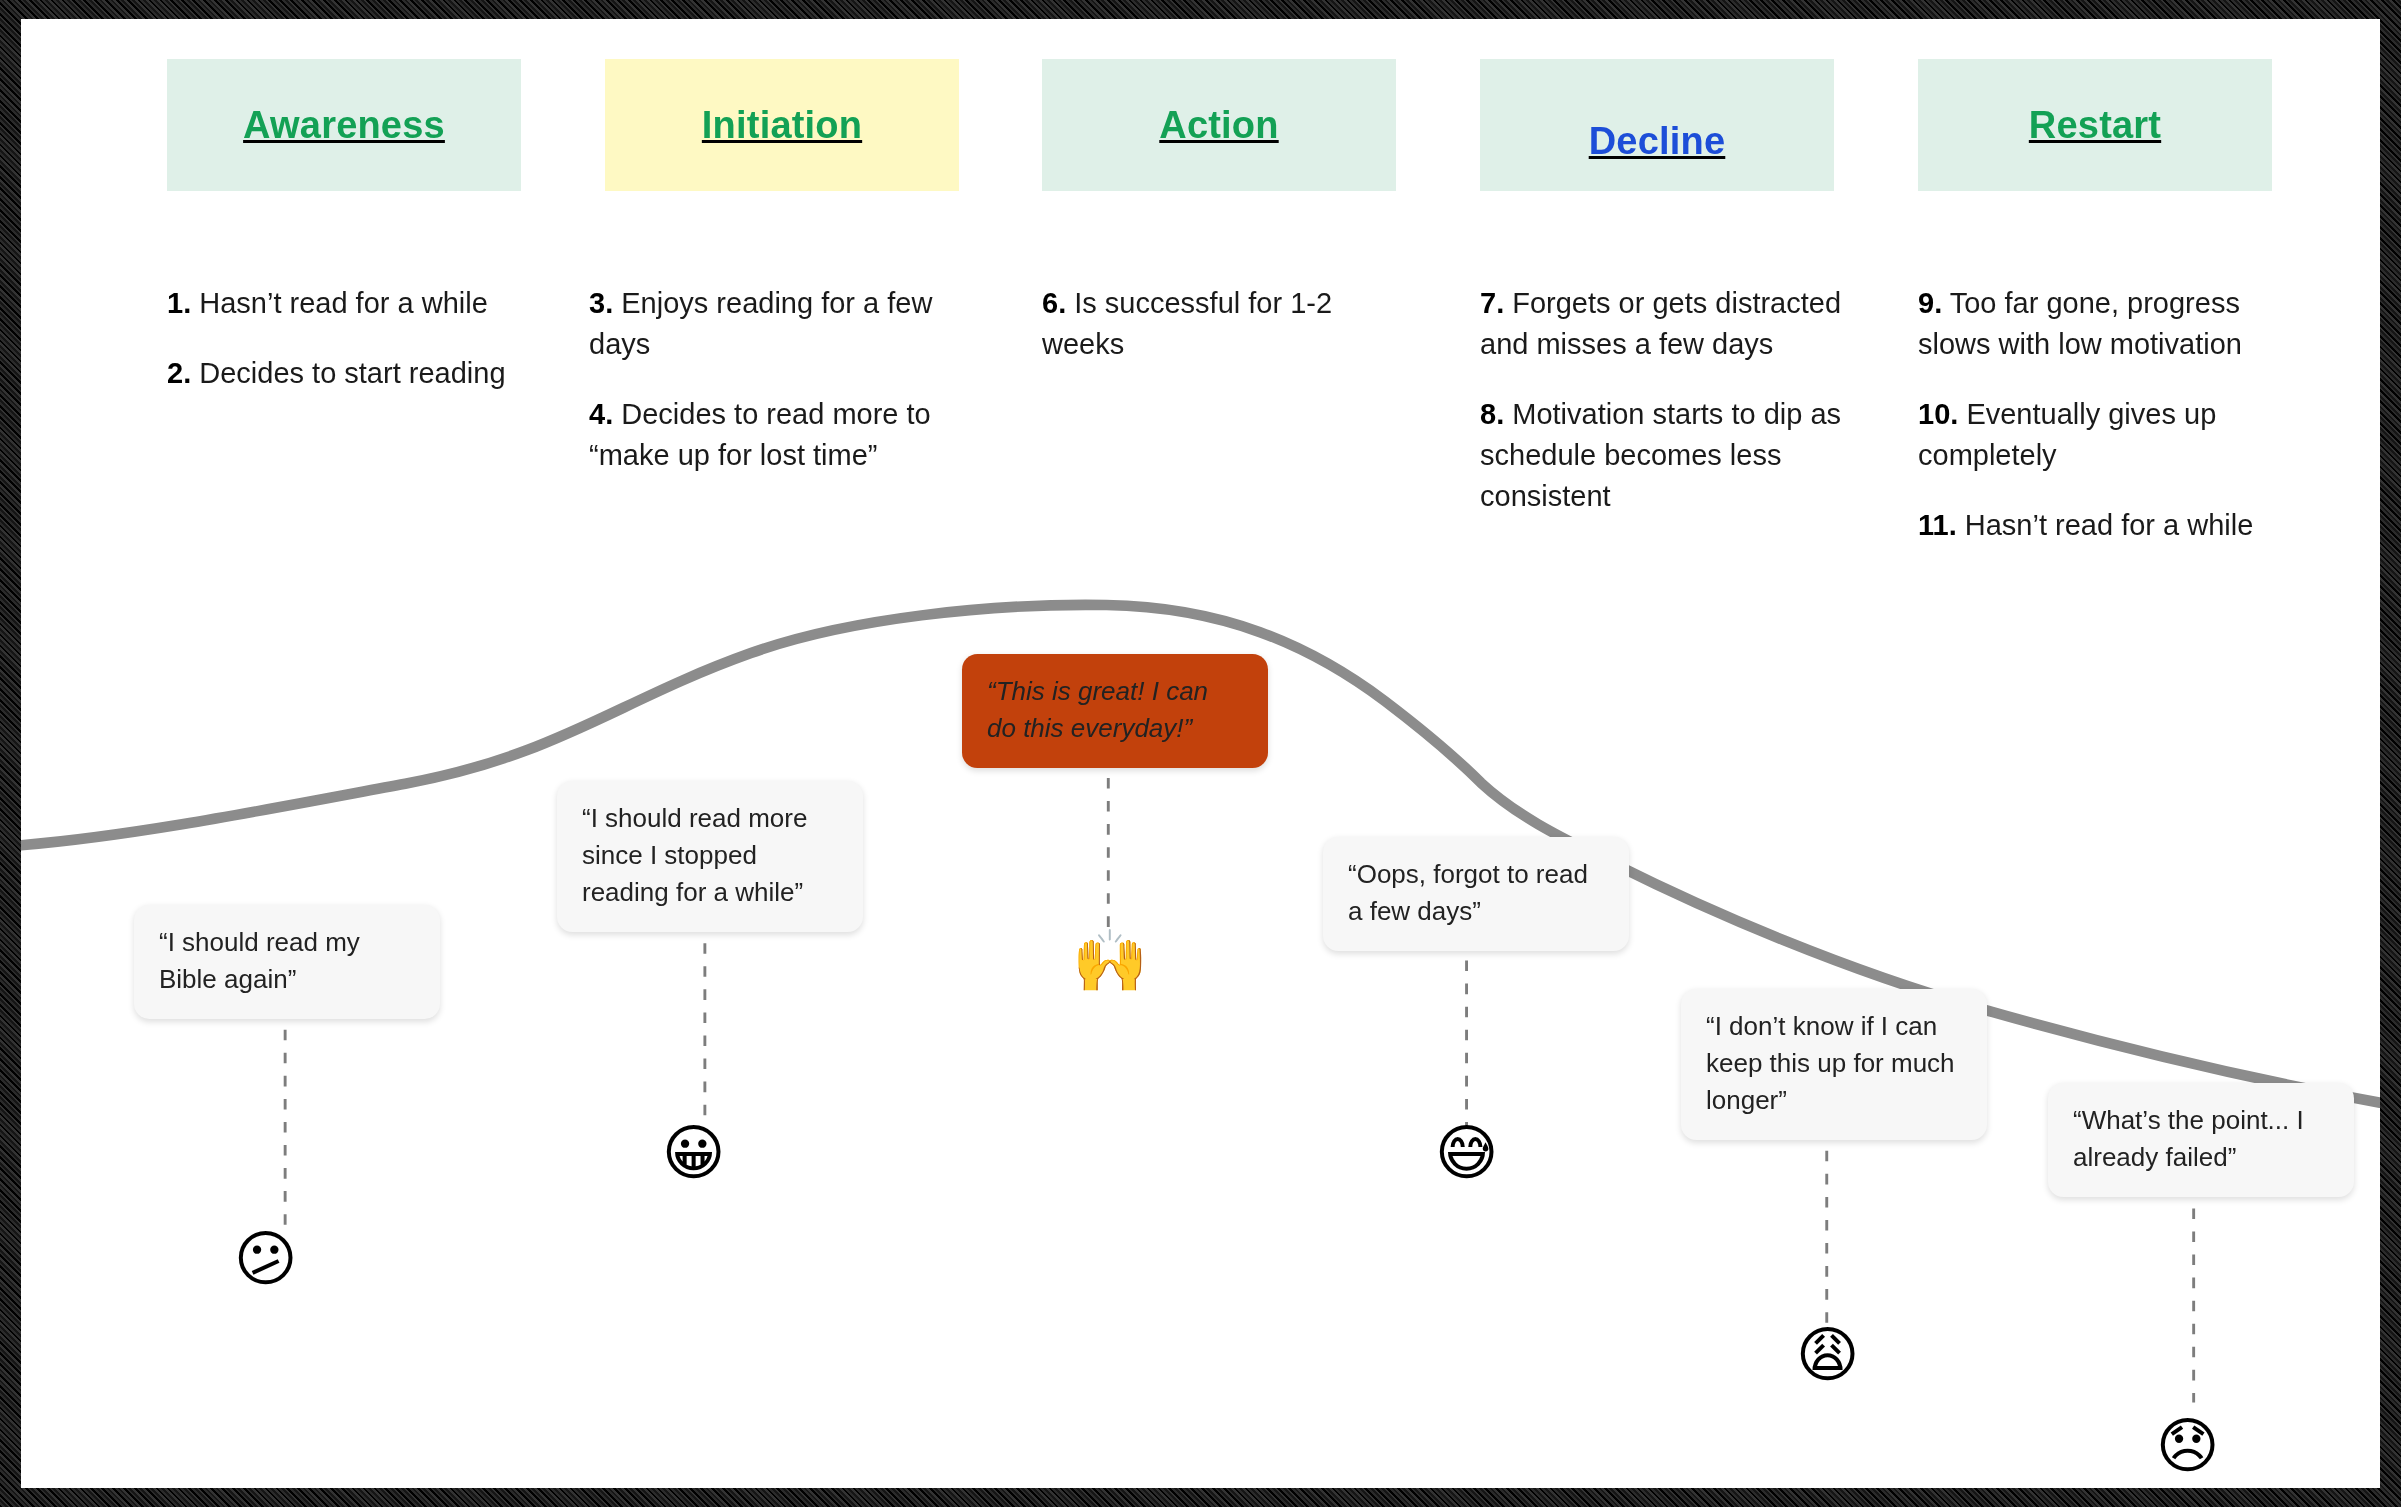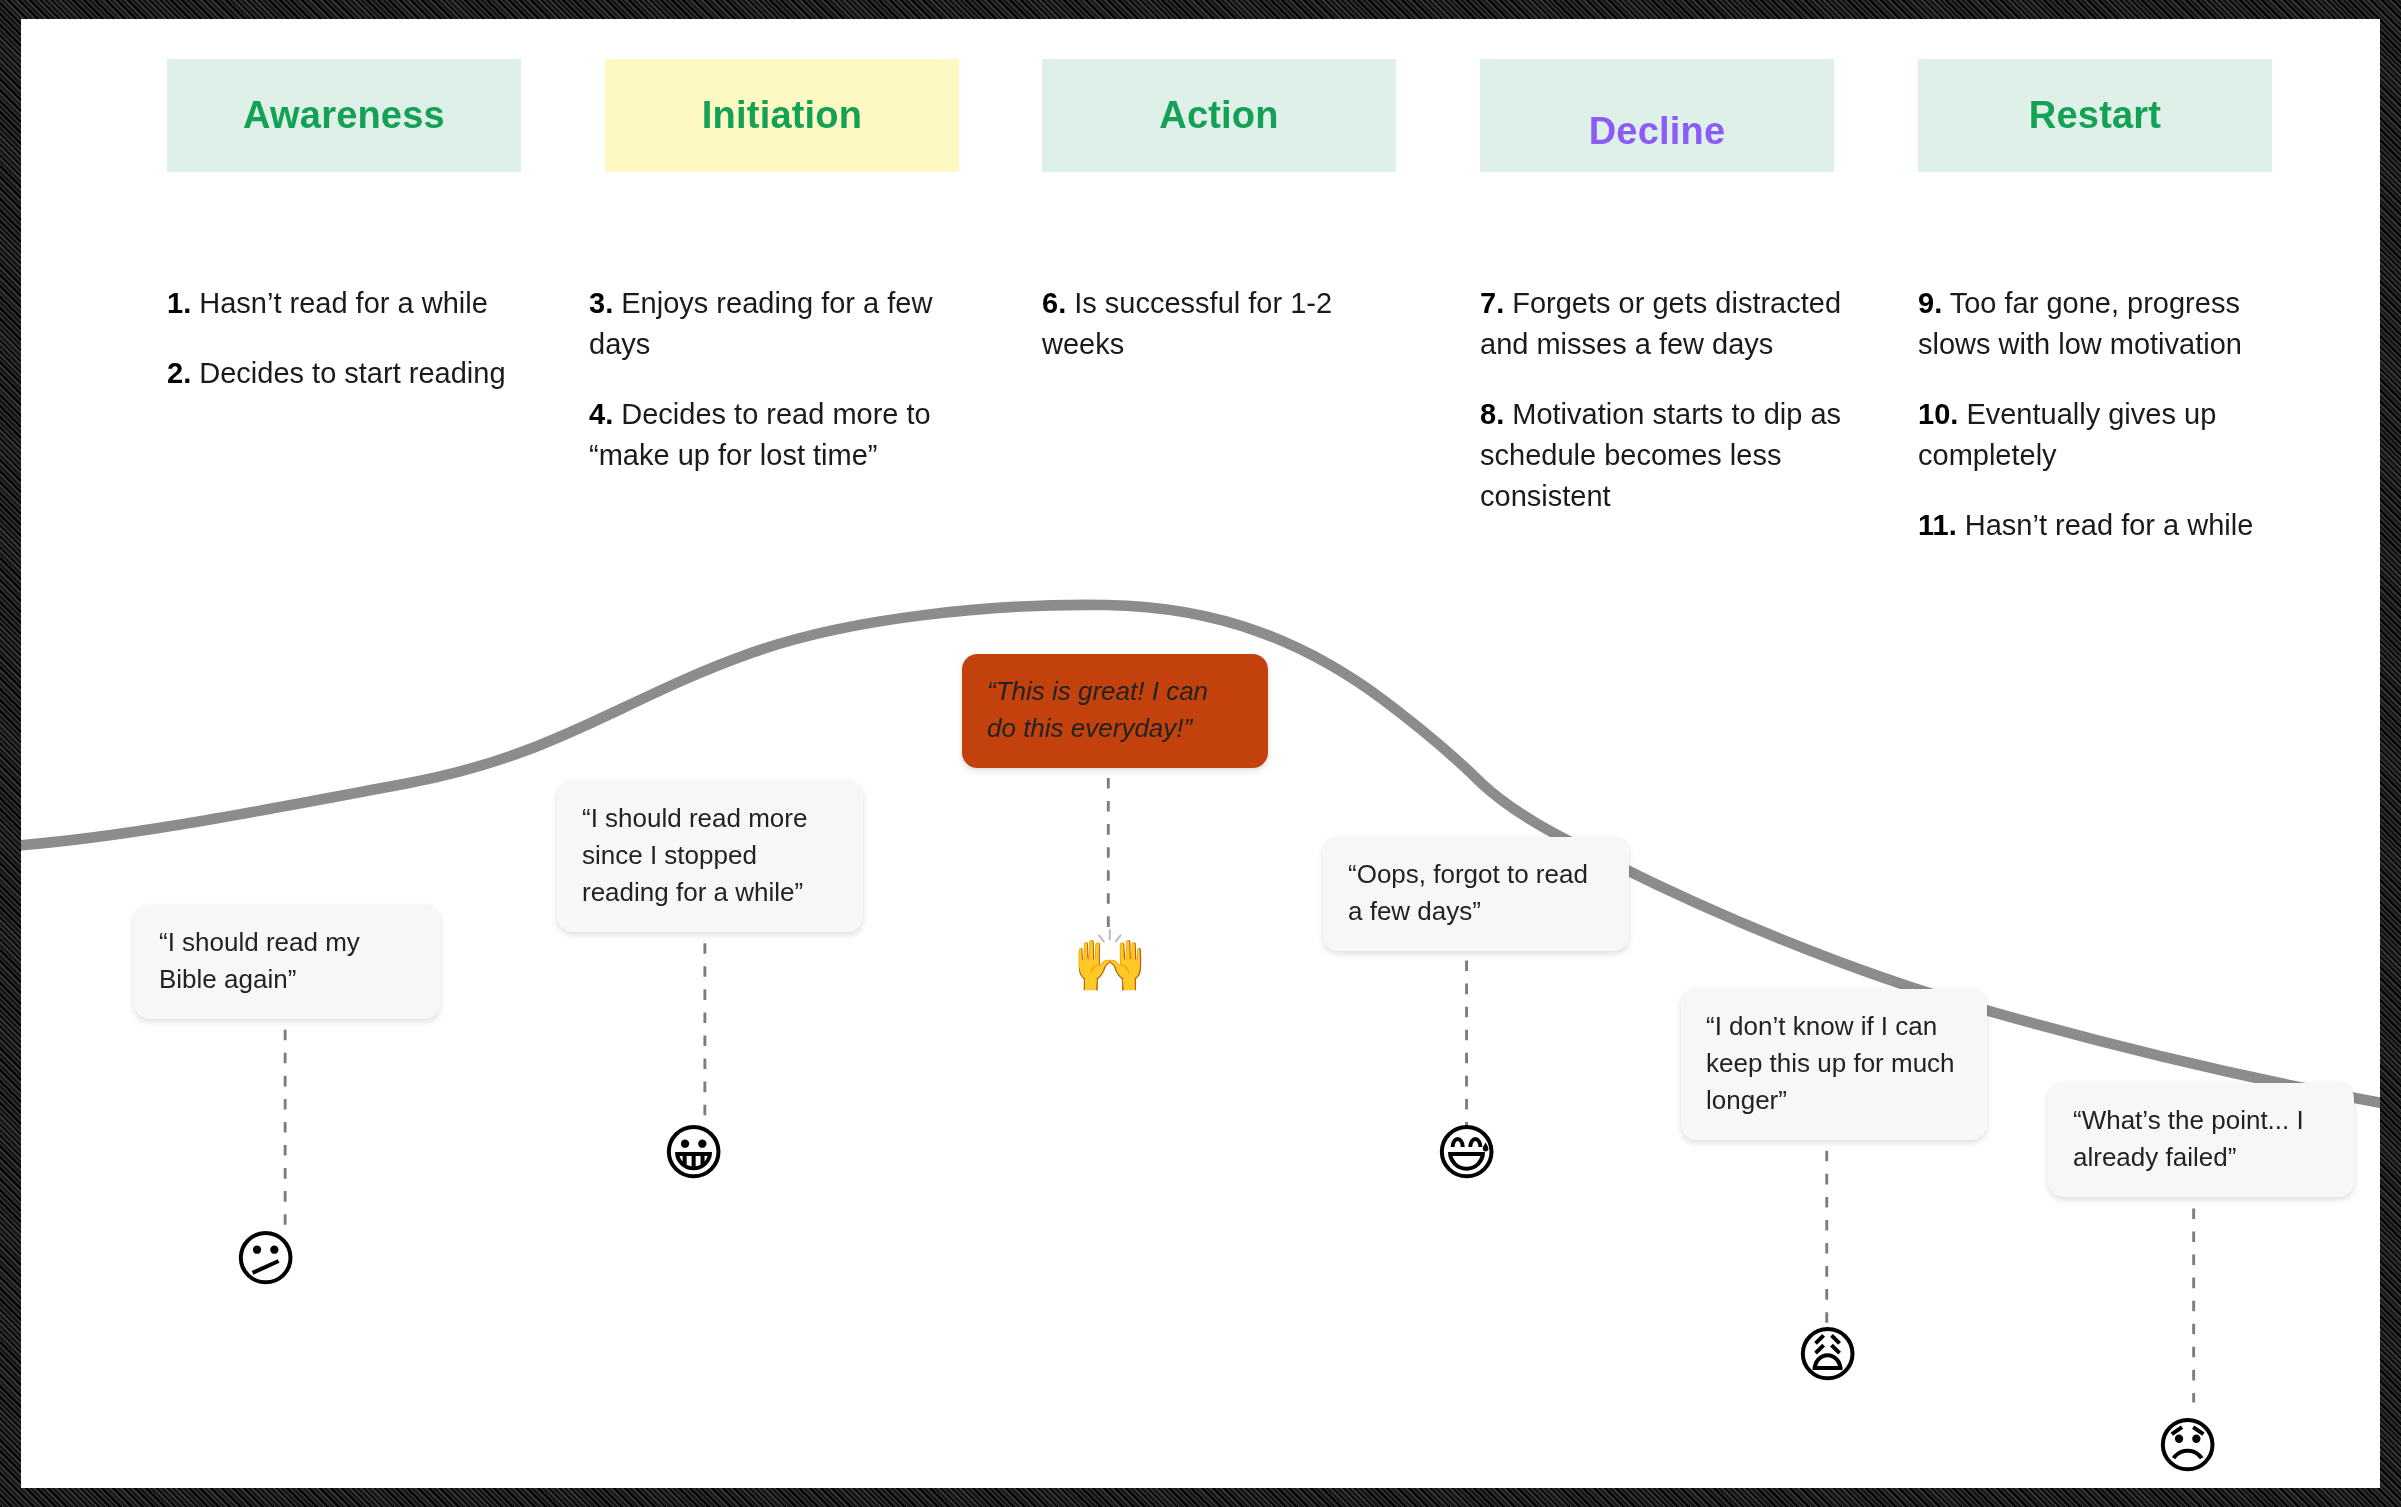--- a/index.html
+++ b/index.html
@@ -18,23 +18,23 @@
     position:absolute;
     left:21px;top:19px;
     width:2359px;height:1469px;
     background:#ffffff;
     overflow:hidden;
   }
 
   
   .stage-head{
     position:absolute;
-    height:113px;
+    height:132px;
     background:#dff0e8;
-    display:flex;align-items:center;justify-content:center;
+    display:flex;align-items:center;justify-content:center;text-decoration:underline;
   }
   .stage-head span{
     font-size:38px;font-weight:700;color:#13a155;
     letter-spacing:0.2px;
   }
 
   
   .stage-col{
     position:absolute;
     top:235px;
@@ -86,21 +86,21 @@
         <div class="stage-head" style="left: 146px; top: 40px; width: 354px; background: rgb(223, 240, 232);">
           <span style="color: rgb(19, 161, 85);">Awareness</span>
         </div>
         <div class="stage-head" style="left: 584px; top: 40px; width: 354px; background: #fef9c3;">
           <span style="color: rgb(19, 161, 85);">Initiation</span>
         </div>
         <div class="stage-head" style="left: 1021px; top: 40px; width: 354px; background: rgb(223, 240, 232);">
           <span style="color: rgb(19, 161, 85);">Action</span>
         </div>
         <div class="stage-head" style="left: 1459px; top: 40px; width: 354px; background: rgb(223, 240, 232);">
-          <span style="color: #8b5cf6; margin-top: 32px;">Decline</span>
+          <span style="color: #1d4ed8; margin-top: 32px;">Decline</span>
         </div>
         <div class="stage-head" style="left: 1897px; top: 40px; width: 354px; background: rgb(223, 240, 232);">
           <span style="color: rgb(19, 161, 85);">Restart</span>
         </div>
       </div>
 
     <div id="stage-cols">
         <div class="stage-col" style="left: 146px; width: 375px;">
           <p class="bullet"><b>1.</b><span> Hasn’t read for a while</span></p>
           <p class="bullet"><b>2.</b><span> Decides to start reading</span></p>

